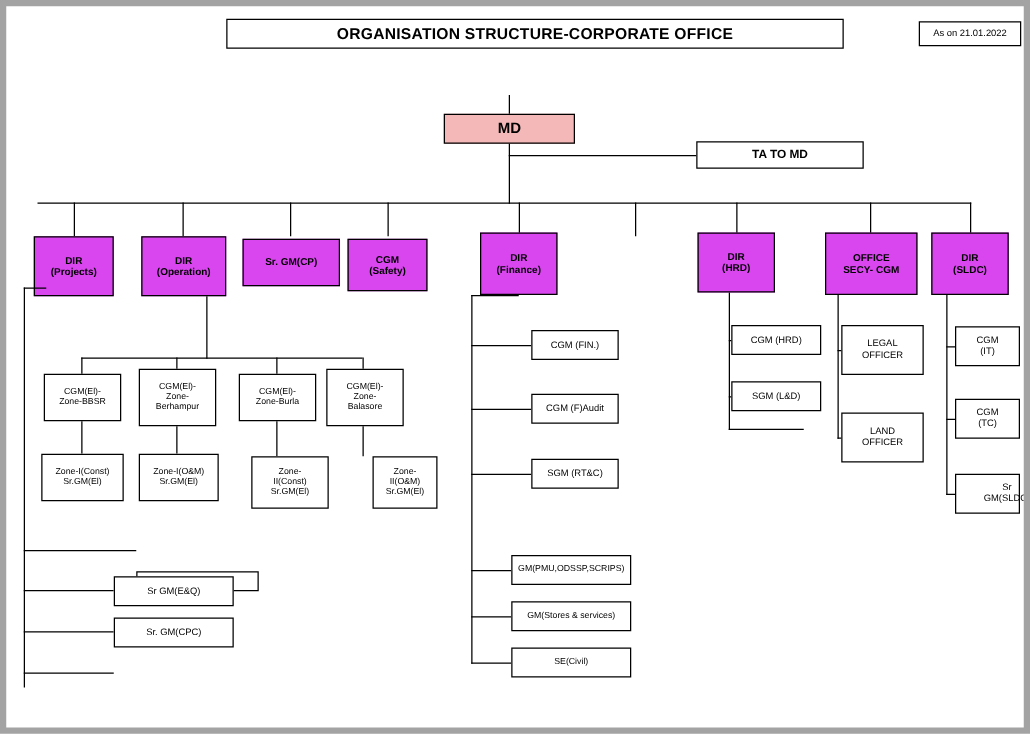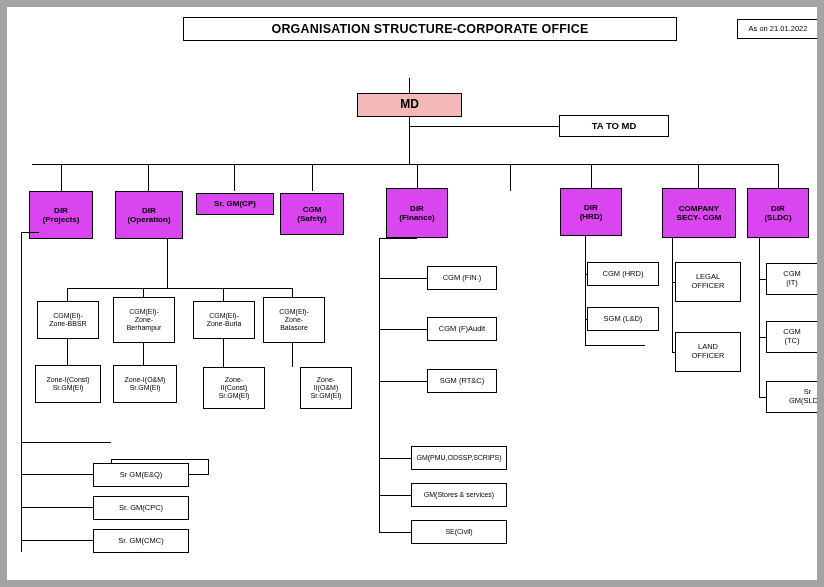--- a/index.html
+++ b/index.html
@@ -9,21 +9,21 @@
   body {
     font-family: "Liberation Sans", sans-serif;
     background: #ffffff;
   }
   #canvas {
     position: relative;
     width: 824px;
     height: 587px;
     background: #ffffff;
     overflow: hidden;
-    border: 7px solid #a3a3a3;
+    border: 5px solid #a3a3a3;
     box-sizing: border-box;
   }
   .box {
     position: absolute;
     box-sizing: border-box;
     border: 1px solid #000;
     background: #ffffff;
     display: flex;
     align-items: center;
     justify-content: center;
@@ -76,21 +76,21 @@
 </style>
 </head>
 <body>
 
 <div id="canvas">
 
   <div class="box title-box" style="left:176px; top:10px; width:494px; height:24px;">ORGANISATION STRUCTURE-CORPORATE OFFICE</div>
   <div class="box date-box" style="left:730px; top:12px; width:82px; height:20px;">As on 21.01.2022</div>
 
   <div class="box md" style="left:350px; top:86px; width:105px; height:24px;">MD</div>
-  <div class="box ta" style="left:552px; top:108px; width:110px; height:22px;">TA TO MD</div>
+  <div class="box ta" style="left:552px; top:108px; width:134px; height:22px;">TA TO MD</div>
 
   <div class="line vline" style="left:402px; top:71px; height:15px;"></div>
 
   <div class="line hline" style="left:402px; top:119px; width:150px;"></div>
 
   <div class="line vline" style="left:402px; top:110px; height:48px;"></div>
 
   <div class="line hline" style="left:25px; top:157px; width:747px;"></div>
 
   <div class="line vline" style="left:54px; top:157px; height:27px;"></div>
@@ -100,28 +100,28 @@
   <div class="line vline" style="left:410px; top:157px; height:27px;"></div>
   <div class="line vline" style="left:503px; top:157px; height:27px;"></div>
   <div class="line vline" style="left:584px; top:157px; height:27px;"></div>
   <div class="line vline" style="left:691px; top:157px; height:27px;"></div>
   <div class="line vline" style="left:771px; top:157px; height:27px;"></div>
 
   <div class="box dir" style="left:22px; top:184px; width:64px; height:48px;">DIR
 (Projects)</div>
   <div class="box dir" style="left:108px; top:184px; width:68px; height:48px;">DIR
 (Operation)</div>
-  <div class="box dir" style="left:189px; top:186px; width:78px; height:22px;">Sr. GM(CP)</div>
+  <div class="box dir" style="left:189px; top:186px; width:78px; height:38px;">Sr. GM(CP)</div>
   <div class="box dir" style="left:273px; top:186px; width:64px; height:42px;">CGM
 (Safety)</div>
   <div class="box dir" style="left:379px; top:181px; width:62px; height:50px;">DIR
 (Finance)</div>
   <div class="box dir" style="left:553px; top:181px; width:62px; height:48px;">DIR
 (HRD)</div>
-  <div class="box dir" style="left:655px; top:181px; width:74px; height:50px;">COMPANY
+  <div class="box dir" style="left:655px; top:181px; width:74px; height:50px;">OFFICE
 SECY- CGM</div>
   <div class="box dir" style="left:740px; top:181px; width:62px; height:50px;">DIR
 (SLDC)</div>
 
   <div class="line vline" style="left:160px; top:232px; height:50px;"></div>
   <div class="line hline" style="left:60px; top:281px; width:225px;"></div>
   <div class="line vline" style="left:60px; top:281px; height:14px;"></div>
   <div class="line vline" style="left:136px; top:281px; height:14px;"></div>
   <div class="line vline" style="left:216px; top:281px; height:14px;"></div>
   <div class="line vline" style="left:285px; top:281px; height:14px;"></div>
@@ -156,21 +156,20 @@
   <div class="line vline" style="left:14px; top:225px; height:320px;"></div>
   <div class="line hline" style="left:14px; top:225px; width:18px;"></div>
   <div class="line hline" style="left:14px; top:435px; width:90px;"></div>
   <div class="line hline" style="left:14px; top:467px; width:72px;"></div>
   <div class="line hline" style="left:14px; top:500px; width:72px;"></div>
   <div class="line hline" style="left:14px; top:533px; width:72px;"></div>
 
   <div class="box lvl2" style="left:104px; top:423px; width:98px; height:16px;margin-top:29px;">Sr. GM(O&amp;M)</div>
   <div class="box lvl2" style="left:86px; top:456px; width:96px; height:24px;">Sr GM(E&amp;Q)</div>
   <div class="box lvl2" style="left:86px; top:489px; width:96px; height:24px;">Sr. GM(CPC)</div>
-  <div class="box lvl2" style="left:86px; top:522px; width:96px; height:24px;">Sr. GM(CMC)</div>
 
   <div class="line vline" style="left:372px; top:231px; height:295px;"></div>
   <div class="line hline" style="left:372px; top:231px; width:38px;"></div>
   <div class="line hline" style="left:372px; top:271px; width:48px;"></div>
   <div class="line hline" style="left:372px; top:322px; width:48px;"></div>
   <div class="line hline" style="left:372px; top:374px; width:48px;"></div>
   <div class="line hline" style="left:372px; top:451px; width:32px;"></div>
   <div class="line hline" style="left:372px; top:488px; width:32px;"></div>
   <div class="line hline" style="left:372px; top:525px; width:32px;"></div>
 

